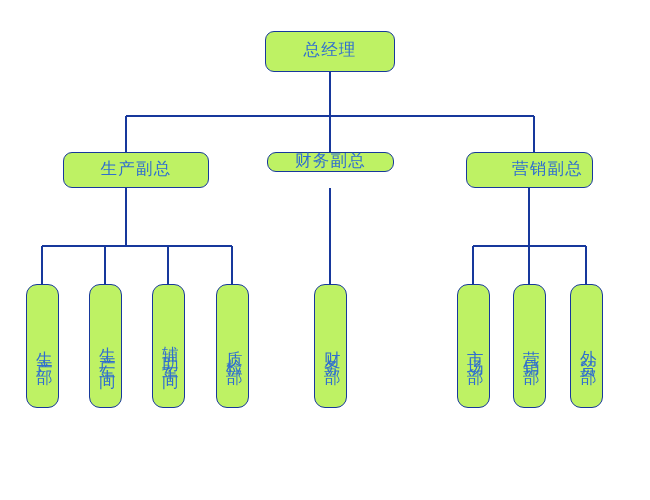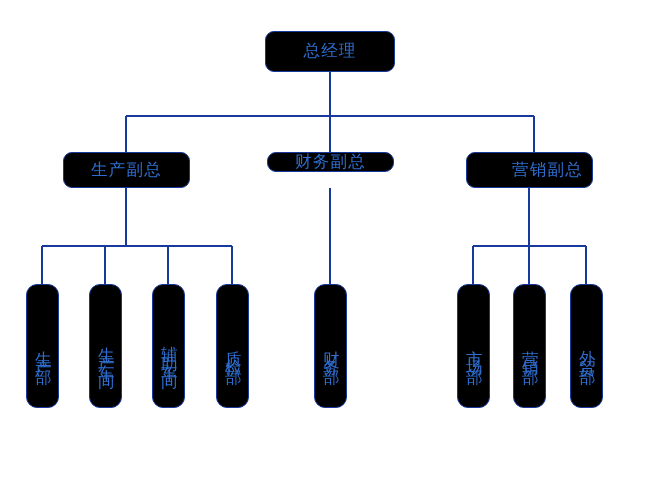--- a/index.html
+++ b/index.html
@@ -19,29 +19,30 @@
     position: absolute;
     left: 0;
     top: 0;
     width: 650px;
     height: 500px;
     pointer-events: none;
   }
   .node {
     position: absolute;
     box-sizing: border-box;
-    background: #000000;
+    background: #bef264;
     border: 1.4px solid #17389c;
     border-radius: 9px;
     color: #2f6ed0;
     display: flex;
     align-items: center;
     justify-content: center;
     text-align: center;
     z-index: 2;
+    font-family: Liberation Mono, monospace;
   }
   .node.horiz {
     font-size: 16.5px;
     letter-spacing: 1.2px;
     line-height: 1;
   }
   .node.vert {
     writing-mode: vertical-rl;
     text-orientation: upright;
     font-size: 16.5px;
@@ -82,21 +83,21 @@
       <line x1="473" y1="246" x2="473" y2="284"></line>
       <line x1="529" y1="246" x2="529" y2="284"></line>
       <line x1="586" y1="246" x2="586" y2="284"></line>
     </g>
   </svg>
 
   <div class="node horiz" style="left:265px; top:31px; width:130px; height:41px;">
     <span class="cap">总经理</span>
   </div>
 
-  <div class="node horiz" style="left:63px; top:152px; width:127px; height:36px;">
+  <div class="node horiz" style="left:63px; top:152px; width:146px; height:36px;">
     <span class="cap">生产副总</span>
   </div>
   <div class="node horiz" style="left:267px; top:152px; width:127px; height:20px;">
     <span class="cap">财务副总</span>
   </div>
   <div class="node horiz" style="left:466px; top:152px; width:127px; height:36px;padding-left:36px;">
     <span class="cap">营销副总</span>
   </div>
 
   <div class="node vert" style="left:26px; top:284px; width:33px; height:124px;">

